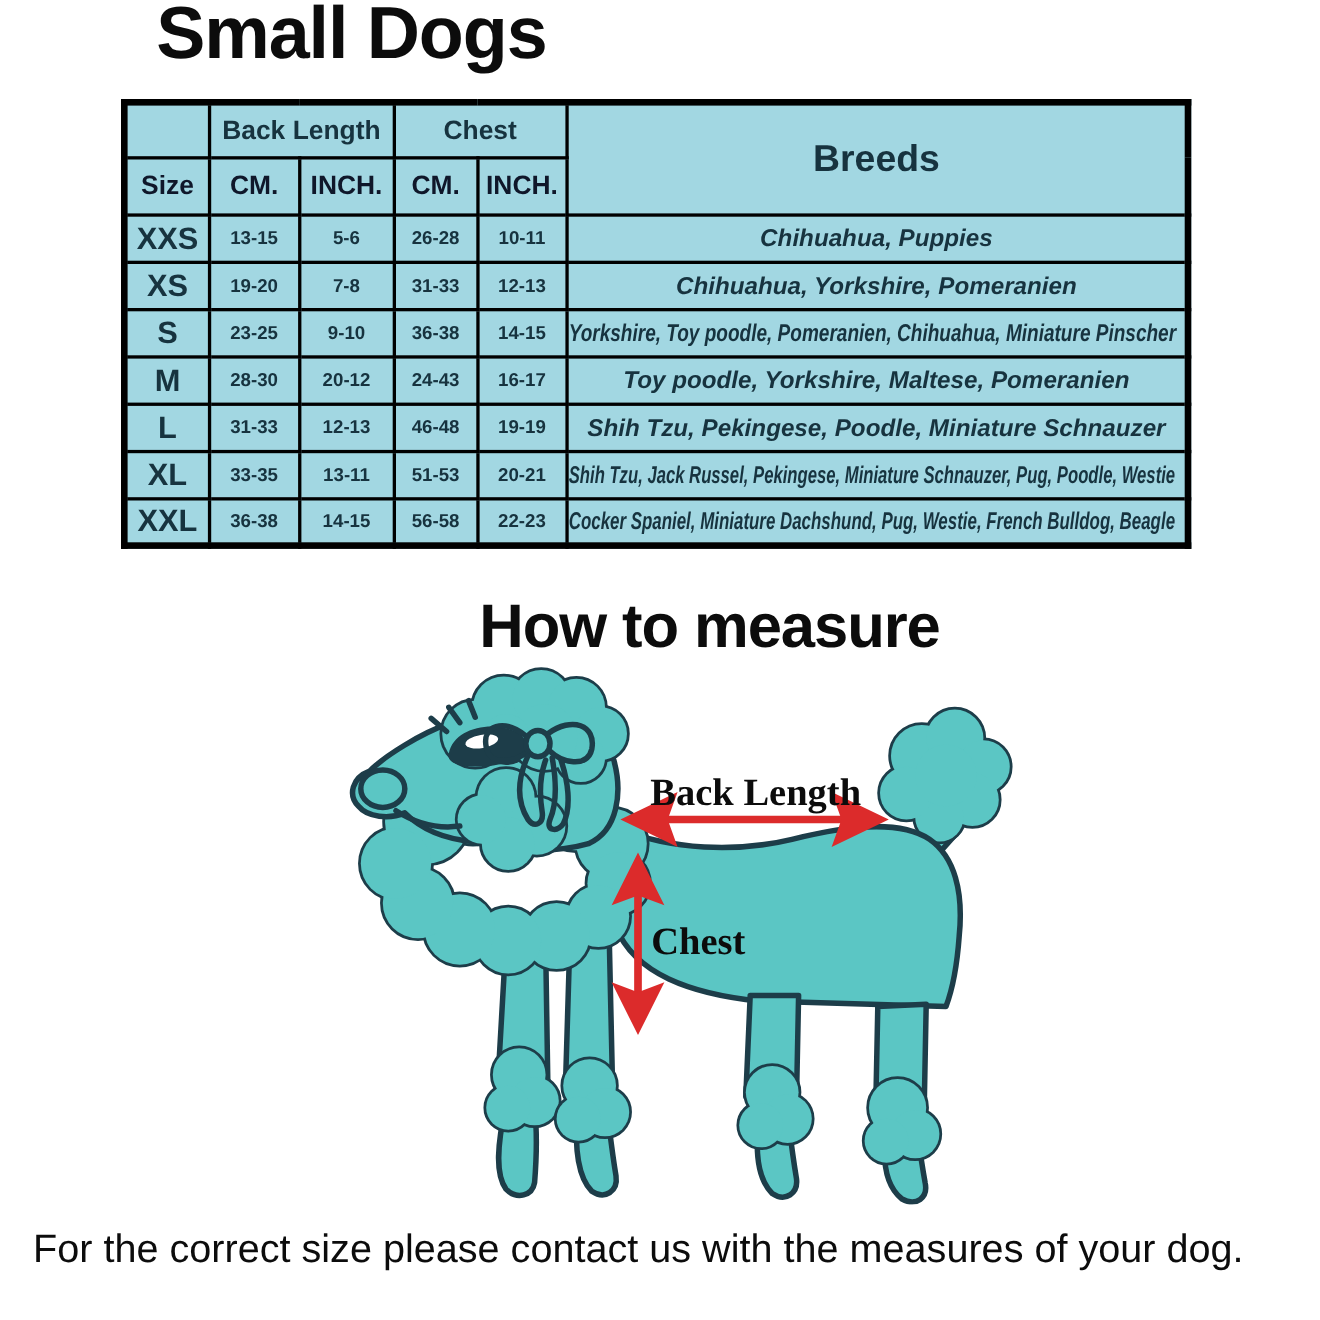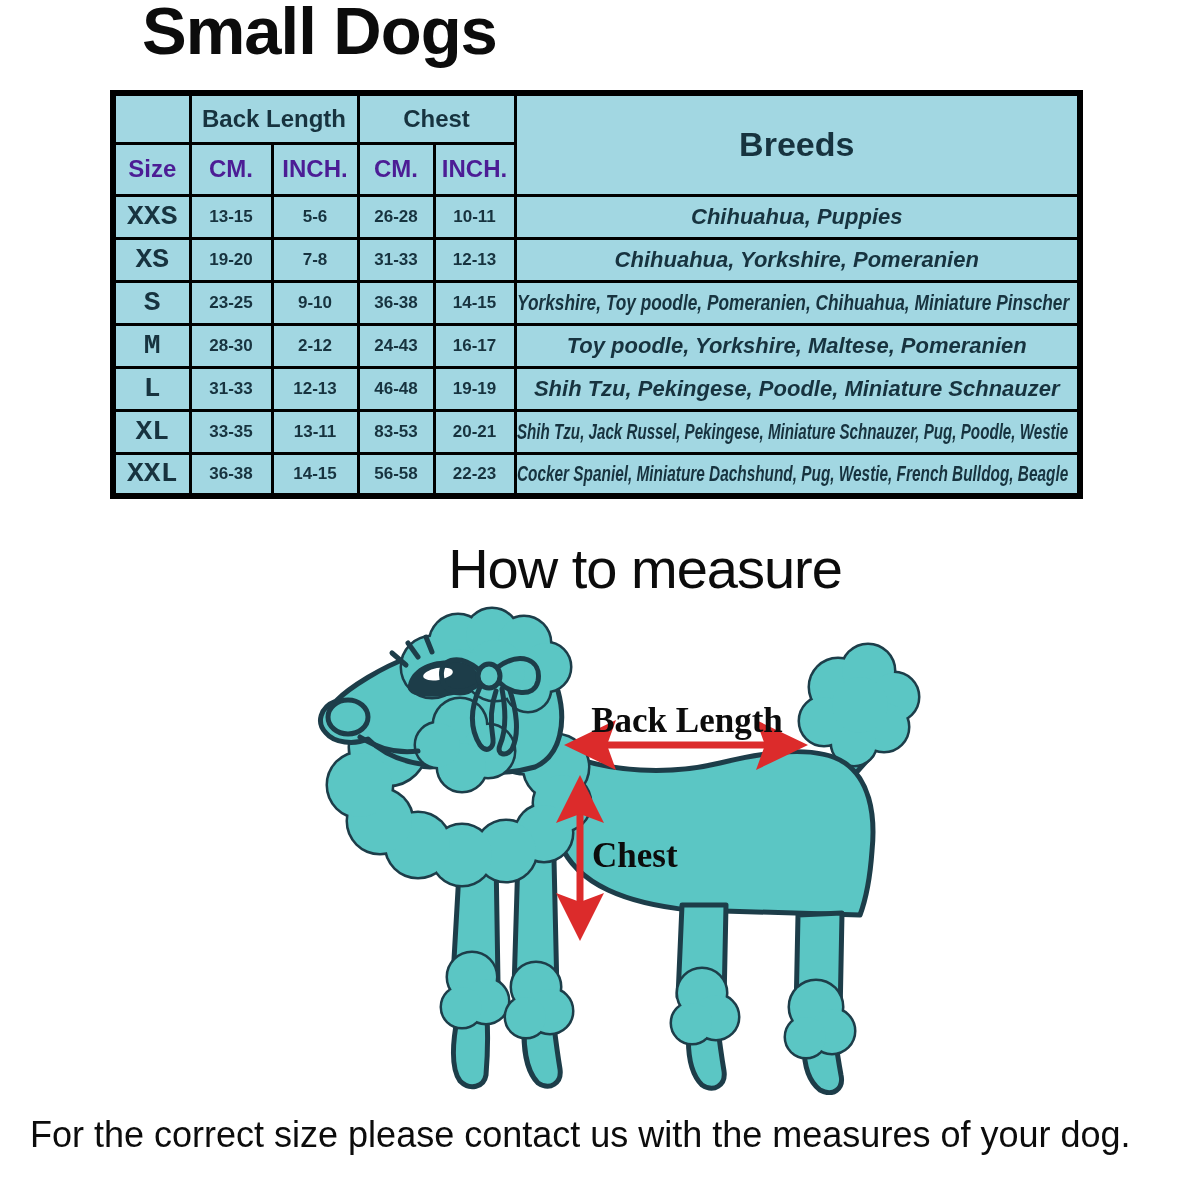--- a/index.html
+++ b/index.html
@@ -4,34 +4,34 @@
 <style>
   html,body{margin:0;padding:0;background:#fff;}
   body{width:1200px;height:1200px;position:relative;overflow:hidden;
        font-family:"Liberation Sans",sans-serif;}
 
   
   .main-title{position:absolute;left:142px;top:-8px;margin:0;
     font-size:67px;font-weight:bold;color:#0c0c0c;letter-spacing:-1px;
     transform:scaleX(1.0);transform-origin:0 0;}
   .measure-title{position:absolute;left:645px;top:536px;margin:0;
-    transform:translateX(-50%);font-size:56px;font-weight:normal;color:#0c0c0c;
+    transform:translateX(-50%);font-size:56px;font-weight:bold;color:#0c0c0c;
     letter-spacing:-1px;white-space:nowrap;}
 
   
   .chart-wrap{position:absolute;left:110px;top:90px;}
   table.size-chart{border-collapse:collapse;table-layout:fixed;width:967px;
     background:#a2d7e2;border:6px solid #000;}
   table.size-chart td{border:3px solid #000;text-align:center;vertical-align:middle;
     color:#17333f;font-weight:bold;padding:0;overflow:hidden;white-space:nowrap;}
   tr.h1{height:50px;}  tr.h2{height:52px;}  tr.r{height:43px;}
   td.group-h{font-size:24px;}
   td.breeds-h{font-size:34px;}
-  tr.h2 td{color:#4c1d95;font-size:24px;}
-  td.size-c{font-size:28px;font-family:Liberation Mono, monospace;}
+  tr.h2 td{color:#0f172a;font-size:24px;}
+  td.size-c{font-size:28px;}
   td.num{font-size:17px;}
   td.breeds-cell{text-align:left;padding-left:6px;font-size:22px;font-style:italic;}
   .fit{display:inline-block;white-space:nowrap;transform-origin:0 50%;}
 
   
   .dog-svg{position:absolute;left:310px;top:605px;}
   .teal{fill:#5bc6c4;stroke:#1d3d49;stroke-width:5;stroke-linejoin:round;}
   .cloud circle{fill:#5bc6c4;stroke:var(--s,#1d3d49);stroke-width:5;}
   .ink{stroke:#1d3d49;fill:none;stroke-width:5;stroke-linecap:round;}
   .inkfill{fill:#1d3d49;stroke:none;}
@@ -93,38 +93,38 @@
       <td class="size-c">S</td>
       <td class="num">23-25</td>
       <td class="num">9-10</td>
       <td class="num">36-38</td>
       <td class="num">14-15</td>
       <td class="breeds-cell"><span class="fit" style="transform: scaleX(0.78602);">Yorkshire, Toy poodle, Pomeranien, Chihuahua, Miniature Pinscher</span></td>
     </tr>
     <tr class="r">
       <td class="size-c">M</td>
       <td class="num">28-30</td>
-      <td class="num">2-12</td>
+      <td class="num">20-12</td>
       <td class="num">24-43</td>
       <td class="num">16-17</td>
       <td class="breeds-cell"><span class="fit">Toy poodle, Yorkshire, Maltese, Pomeranien</span></td>
     </tr>
     <tr class="r">
       <td class="size-c">L</td>
       <td class="num">31-33</td>
       <td class="num">12-13</td>
       <td class="num">46-48</td>
       <td class="num">19-19</td>
       <td class="breeds-cell"><span class="fit">Shih Tzu, Pekingese, Poodle, Miniature Schnauzer</span></td>
     </tr>
     <tr class="r">
       <td class="size-c">XL</td>
       <td class="num">33-35</td>
       <td class="num">13-11</td>
-      <td class="num">83-53</td>
+      <td class="num">51-53</td>
       <td class="num">20-21</td>
       <td class="breeds-cell"><span class="fit" style="transform: scaleX(0.68875);">Shih Tzu, Jack Russel, Pekingese, Miniature Schnauzer, Pug, Poodle, Westie</span></td>
     </tr>
     <tr class="r">
       <td class="size-c">XXL</td>
       <td class="num">36-38</td>
       <td class="num">14-15</td>
       <td class="num">56-58</td>
       <td class="num">22-23</td>
       <td class="breeds-cell"><span class="fit" style="transform: scaleX(0.698352);">Cocker Spaniel, Miniature Dachshund, Pug, Westie, French Bulldog, Beagle</span></td>

